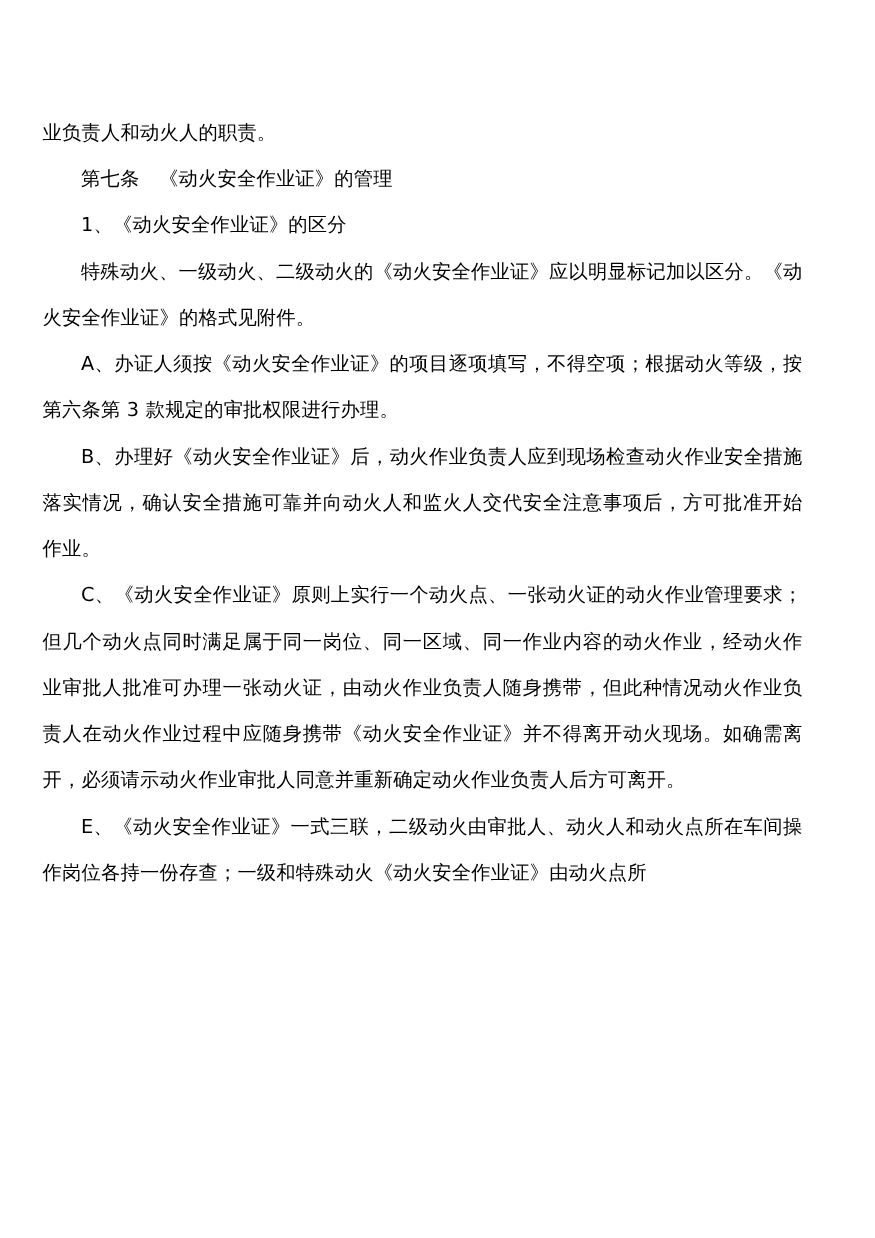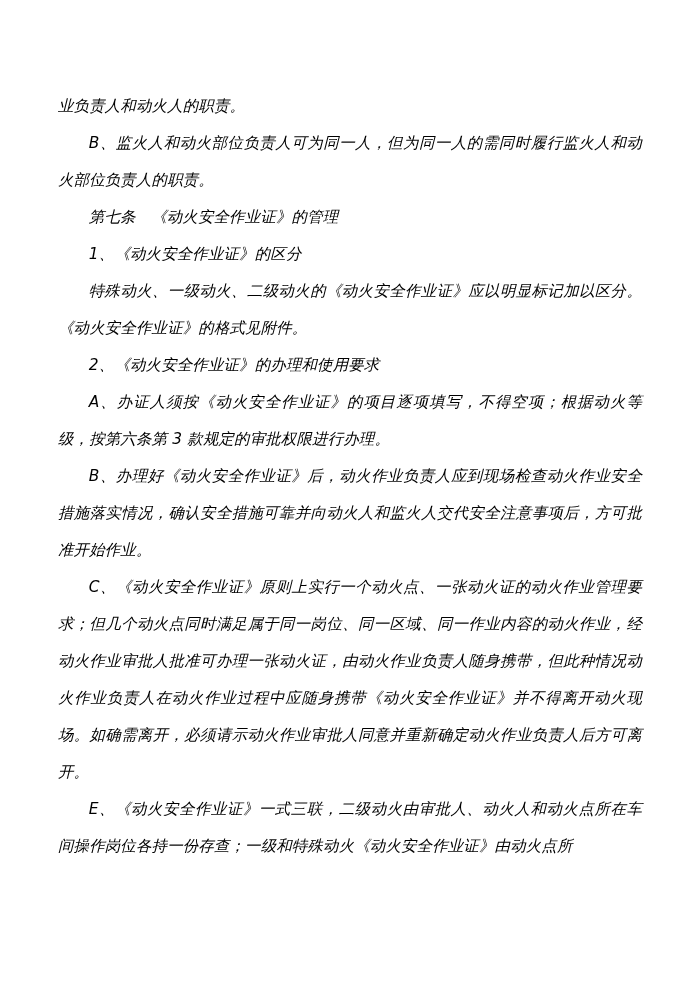--- a/index.html
+++ b/index.html
@@ -12,23 +12,22 @@
     height: 990px;
     font-family: "DejaVu Sans", "Liberation Sans", sans-serif;
     color: #000000;
   }
   .page {
     position: relative;
     width: 700px;
     height: 990px;
     background: #ffffff;
     box-sizing: border-box;
-    padding: 88px 58px 40px 58px;
+    padding: 88px 58px 40px 34px;
     overflow: hidden;
-    font-style: italic;
   }
   .doc-body {
     font-size: 15.4px;
     line-height: 37px;
     text-align: justify;
     text-justify: inter-ideograph;
     letter-spacing: 0.2px;
   }
   p.para {
     margin: 0;
@@ -41,23 +40,21 @@
   .no-indent {
     text-indent: 0;
   }
 </style>
 </head>
 <body>
 
 <div class="page">
   <div class="doc-body">
     <p class="para no-indent">业负责人和动火人的职责。</p>
-    <p class="para indent2">B、监火人和动火部位负责人可为同一人，但为同一人的需同时履行监火人和动火部位负责人的职责。</p>
     <p class="para indent2">第七条　《动火安全作业证》的管理</p>
     <p class="para indent2">1、《动火安全作业证》的区分</p>
     <p class="para indent2">特殊动火、一级动火、二级动火的《动火安全作业证》应以明显标记加以区分。《动火安全作业证》的格式见附件。</p>
-    <p class="para indent2">2、《动火安全作业证》的办理和使用要求</p>
     <p class="para indent2">A、办证人须按《动火安全作业证》的项目逐项填写，不得空项；根据动火等级，按第六条第 3 款规定的审批权限进行办理。</p>
     <p class="para indent2">B、办理好《动火安全作业证》后，动火作业负责人应到现场检查动火作业安全措施落实情况，确认安全措施可靠并向动火人和监火人交代安全注意事项后，方可批准开始作业。</p>
     <p class="para indent2">C、《动火安全作业证》原则上实行一个动火点、一张动火证的动火作业管理要求；但几个动火点同时满足属于同一岗位、同一区域、同一作业内容的动火作业，经动火作业审批人批准可办理一张动火证，由动火作业负责人随身携带，但此种情况动火作业负责人在动火作业过程中应随身携带《动火安全作业证》并不得离开动火现场。如确需离开，必须请示动火作业审批人同意并重新确定动火作业负责人后方可离开。</p>
     <p class="para indent2">E、《动火安全作业证》一式三联，二级动火由审批人、动火人和动火点所在车间操作岗位各持一份存查；一级和特殊动火《动火安全作业证》由动火点所</p>
   </div>
 </div>
 
 </body></html>

